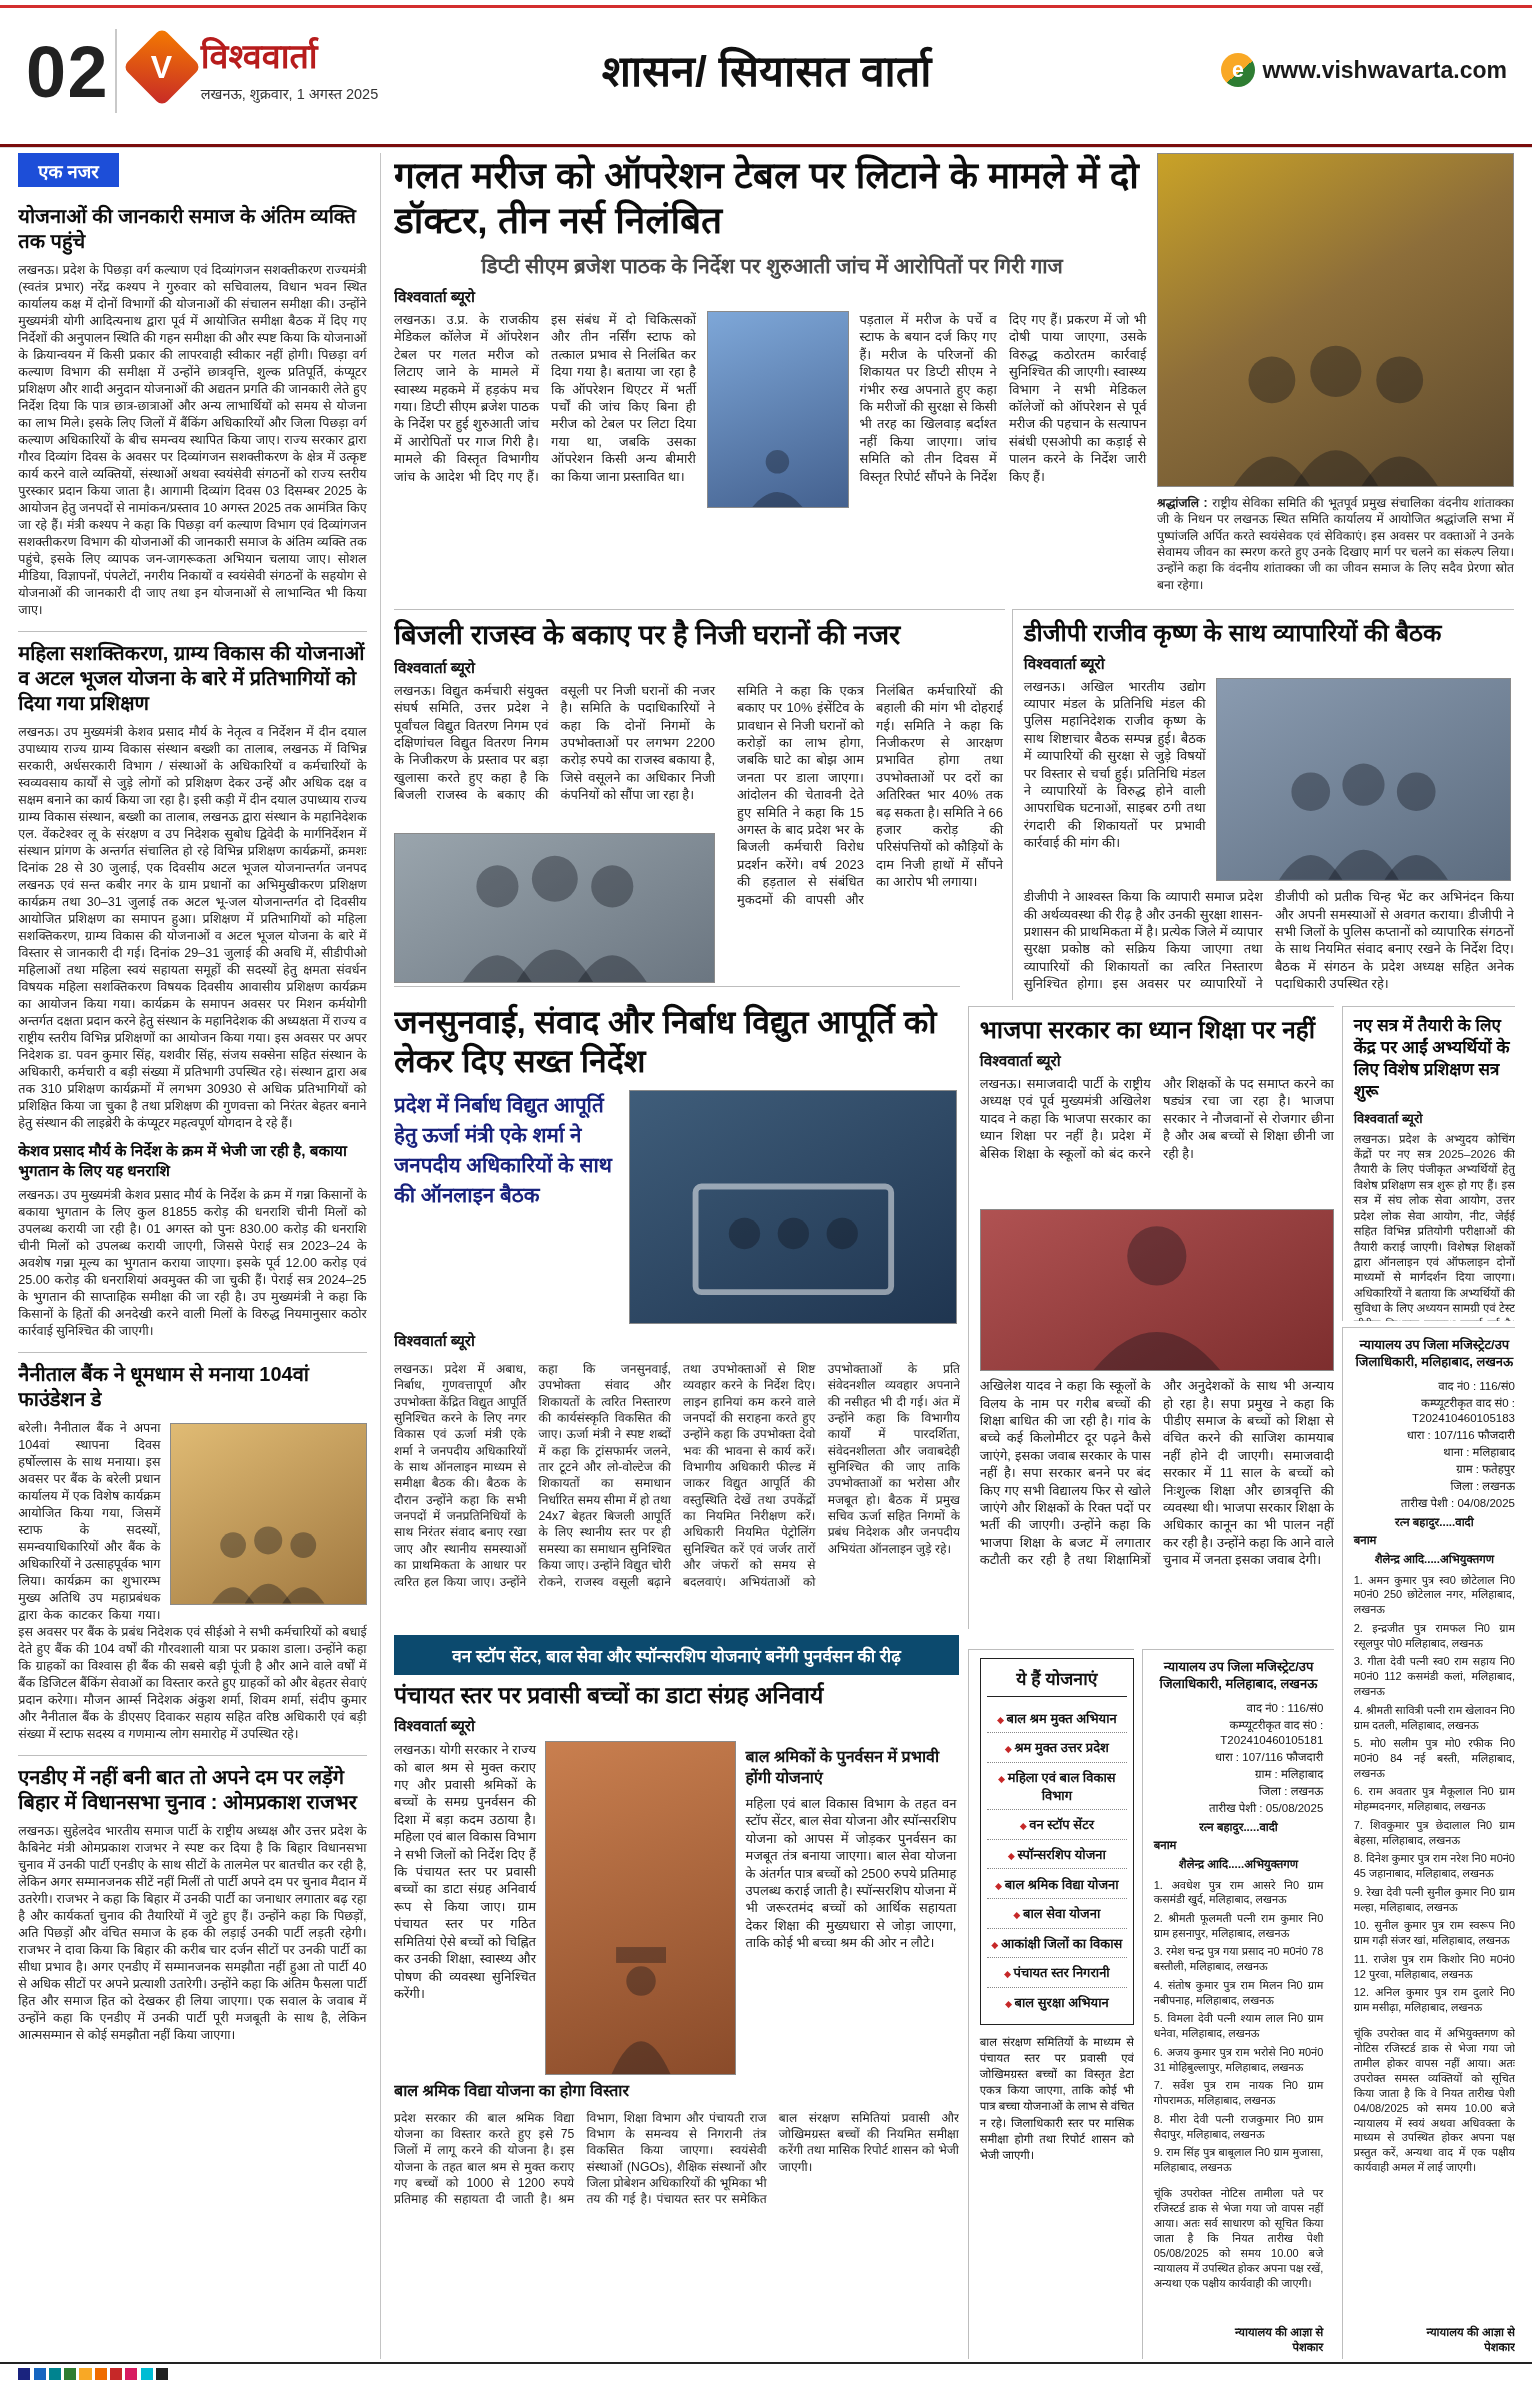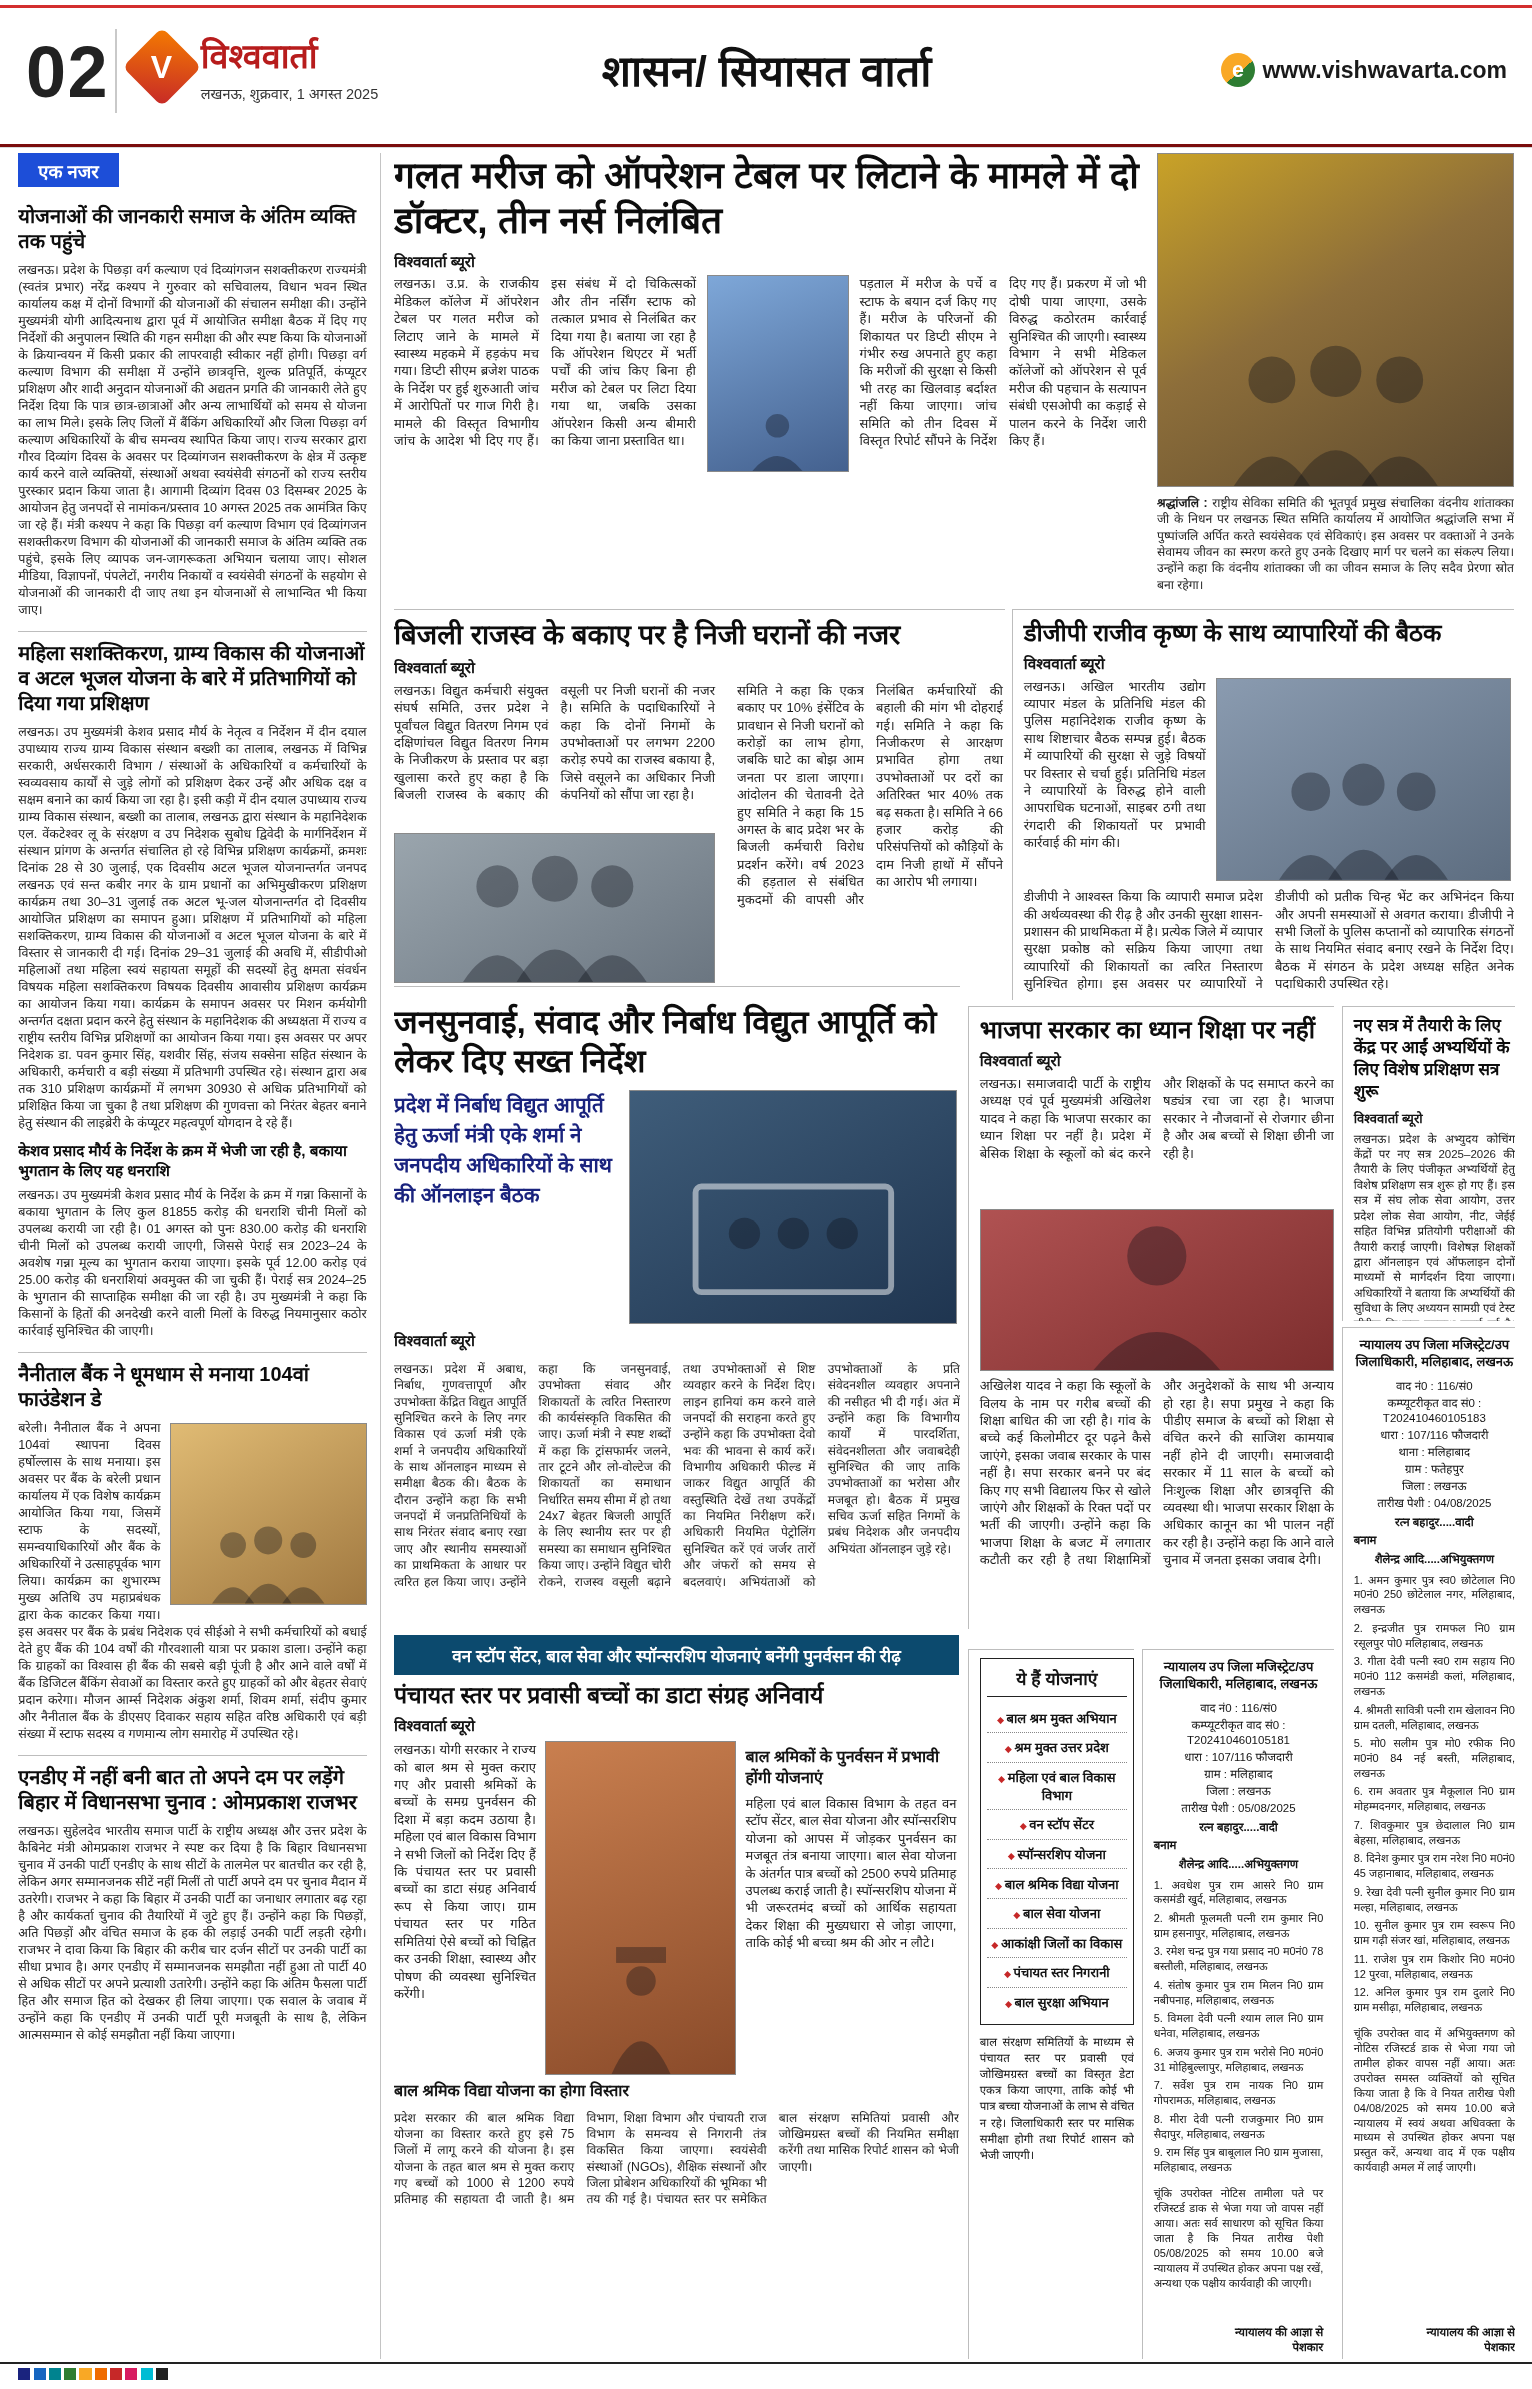--- a/index.html
+++ b/index.html
@@ -85,21 +85,21 @@
   .bjp-photo{width:100%;height:162px;margin:6.1px 0;background:linear-gradient(150deg,#b05252,#7d2e2e)}
   .bjp-txt2{height:252px}
   #sec-training{position:absolute;left:1342px;top:1006px;width:173px;height:315px;padding:7.6px 0 0 10.7px;border-left:0.8px solid #bdbdbd}
   #sec-training .hl{font-size:17px;line-height:1.3}
   #sec-training .byline{font-size:13px}
   #sec-training .bodytxt{font-size:11.5px}
 
   
   .notice{display:flex;flex-direction:column;font-size:11.5px;line-height:1.35}
   .notice-court{font-weight:bold;text-align:center;font-size:13px;line-height:1.3;margin-bottom:6.1px}
-  .notice-row{font-size:11.5px;margin:1.5px 0;text-align:center}
+  .notice-row{font-size:11.5px;margin:1.5px 0;text-align:right}
   .notice-party{text-align:center;font-weight:bold;margin:1.5px 0}
   .notice-vs{text-align:left;font-weight:bold;margin:1.5px 0}
   .notice-item{font-size:11px;text-align:justify;margin:3.8px 0}
   .notice-closing{font-size:11px;text-align:justify;margin-top:7.6px}
   .notice-sign{margin-top:auto;text-align:right;font-weight:bold;font-size:11.5px}
   #sec-notice1{position:absolute;left:1342px;top:1327px;width:173px;height:1032px;padding:9.2px 0 3.1px 10.7px;border-left:0.8px solid #bdbdbd;border-top:0.8px solid #bdbdbd}
   #sec-notice2{position:absolute;left:1142px;top:1649px;width:192px;height:710px;padding:9.2px 10.7px 3.1px 10.7px;border-left:0.8px solid #bdbdbd;border-top:0.8px solid #bdbdbd}
 
   
   #banner{position:absolute;left:394px;top:1635px;width:565px;height:40px;background:#0c4a6e;color:#fff;display:flex;align-items:center;justify-content:center;font-size:17px;font-weight:bold}
@@ -181,20 +181,21 @@
     </article>
 
     <article class="ln-article">
       <h3 class="ln-hl">एनडीए में नहीं बनी बात तो अपने दम पर लड़ेंगे बिहार में विधानसभा चुनाव : ओमप्रकाश राजभर</h3>
       <p class="ln-body">लखनऊ। सुहेलदेव भारतीय समाज पार्टी के राष्ट्रीय अध्यक्ष और उत्तर प्रदेश के कैबिनेट मंत्री ओमप्रकाश राजभर ने स्पष्ट कर दिया है कि बिहार विधानसभा चुनाव में उनकी पार्टी एनडीए के साथ सीटों के तालमेल पर बातचीत कर रही है, लेकिन अगर सम्मानजनक सीटें नहीं मिलीं तो पार्टी अपने दम पर चुनाव मैदान में उतरेगी। राजभर ने कहा कि बिहार में उनकी पार्टी का जनाधार लगातार बढ़ रहा है और कार्यकर्ता चुनाव की तैयारियों में जुटे हुए हैं। उन्होंने कहा कि पिछड़ों, अति पिछड़ों और वंचित समाज के हक की लड़ाई उनकी पार्टी लड़ती रहेगी। राजभर ने दावा किया कि बिहार की करीब चार दर्जन सीटों पर उनकी पार्टी का सीधा प्रभाव है। अगर एनडीए में सम्मानजनक समझौता नहीं हुआ तो पार्टी 40 से अधिक सीटों पर अपने प्रत्याशी उतारेगी। उन्होंने कहा कि अंतिम फैसला पार्टी हित और समाज हित को देखकर ही लिया जाएगा। एक सवाल के जवाब में उन्होंने कहा कि एनडीए में उनकी पार्टी पूरी मजबूती के साथ है, लेकिन आत्मसम्मान से कोई समझौता नहीं किया जाएगा।</p>
     </article>
   </aside>
 
   <section id="sec-main">
     <h2 class="hl mhl">गलत मरीज को ऑपरेशन टेबल पर लिटाने के मामले में दो डॉक्टर, तीन नर्स निलंबित</h2>
+    <div class="msub">डिप्टी सीएम ब्रजेश पाठक के निर्देश पर शुरुआती जांच में आरोपितों पर गिरी गाज</div>
     <div class="byline">विश्ववार्ता ब्यूरो</div>
     <div class="ma-body">
       <div class="bodytxt cols2 ma-left">लखनऊ। उ.प्र. के राजकीय मेडिकल कॉलेज में ऑपरेशन टेबल पर गलत मरीज को लिटाए जाने के मामले में स्वास्थ्य महकमे में हड़कंप मच गया। डिप्टी सीएम ब्रजेश पाठक के निर्देश पर हुई शुरुआती जांच में आरोपितों पर गाज गिरी है। मामले की विस्तृत विभागीय जांच के आदेश भी दिए गए हैं। इस संबंध में दो चिकित्सकों और तीन नर्सिंग स्टाफ को तत्काल प्रभाव से निलंबित कर दिया गया है। बताया जा रहा है कि ऑपरेशन थिएटर में भर्ती पर्चों की जांच किए बिना ही मरीज को टेबल पर लिटा दिया गया था, जबकि उसका ऑपरेशन किसी अन्य बीमारी का किया जाना प्रस्तावित था।</div>
       <figure class="photo ma-photo">
         <svg class="sil" viewBox="0 0 120 80">
             <circle cx="60" cy="26" r="14"></circle>
             <path d="M30 80 Q60 44 90 80 Z"></path>
           </svg>
       </figure>
       <div class="bodytxt cols2 ma-right">पड़ताल में मरीज के पर्चे व स्टाफ के बयान दर्ज किए गए हैं। मरीज के परिजनों की शिकायत पर डिप्टी सीएम ने गंभीर रुख अपनाते हुए कहा कि मरीजों की सुरक्षा से किसी भी तरह का खिलवाड़ बर्दाश्त नहीं किया जाएगा। जांच समिति को तीन दिवस में विस्तृत रिपोर्ट सौंपने के निर्देश दिए गए हैं। प्रकरण में जो भी दोषी पाया जाएगा, उसके विरुद्ध कठोरतम कार्रवाई सुनिश्चित की जाएगी। स्वास्थ्य विभाग ने सभी मेडिकल कॉलेजों को ऑपरेशन से पूर्व मरीज की पहचान के सत्यापन संबंधी एसओपी का कड़ाई से पालन करने के निर्देश जारी किए हैं।</div>

